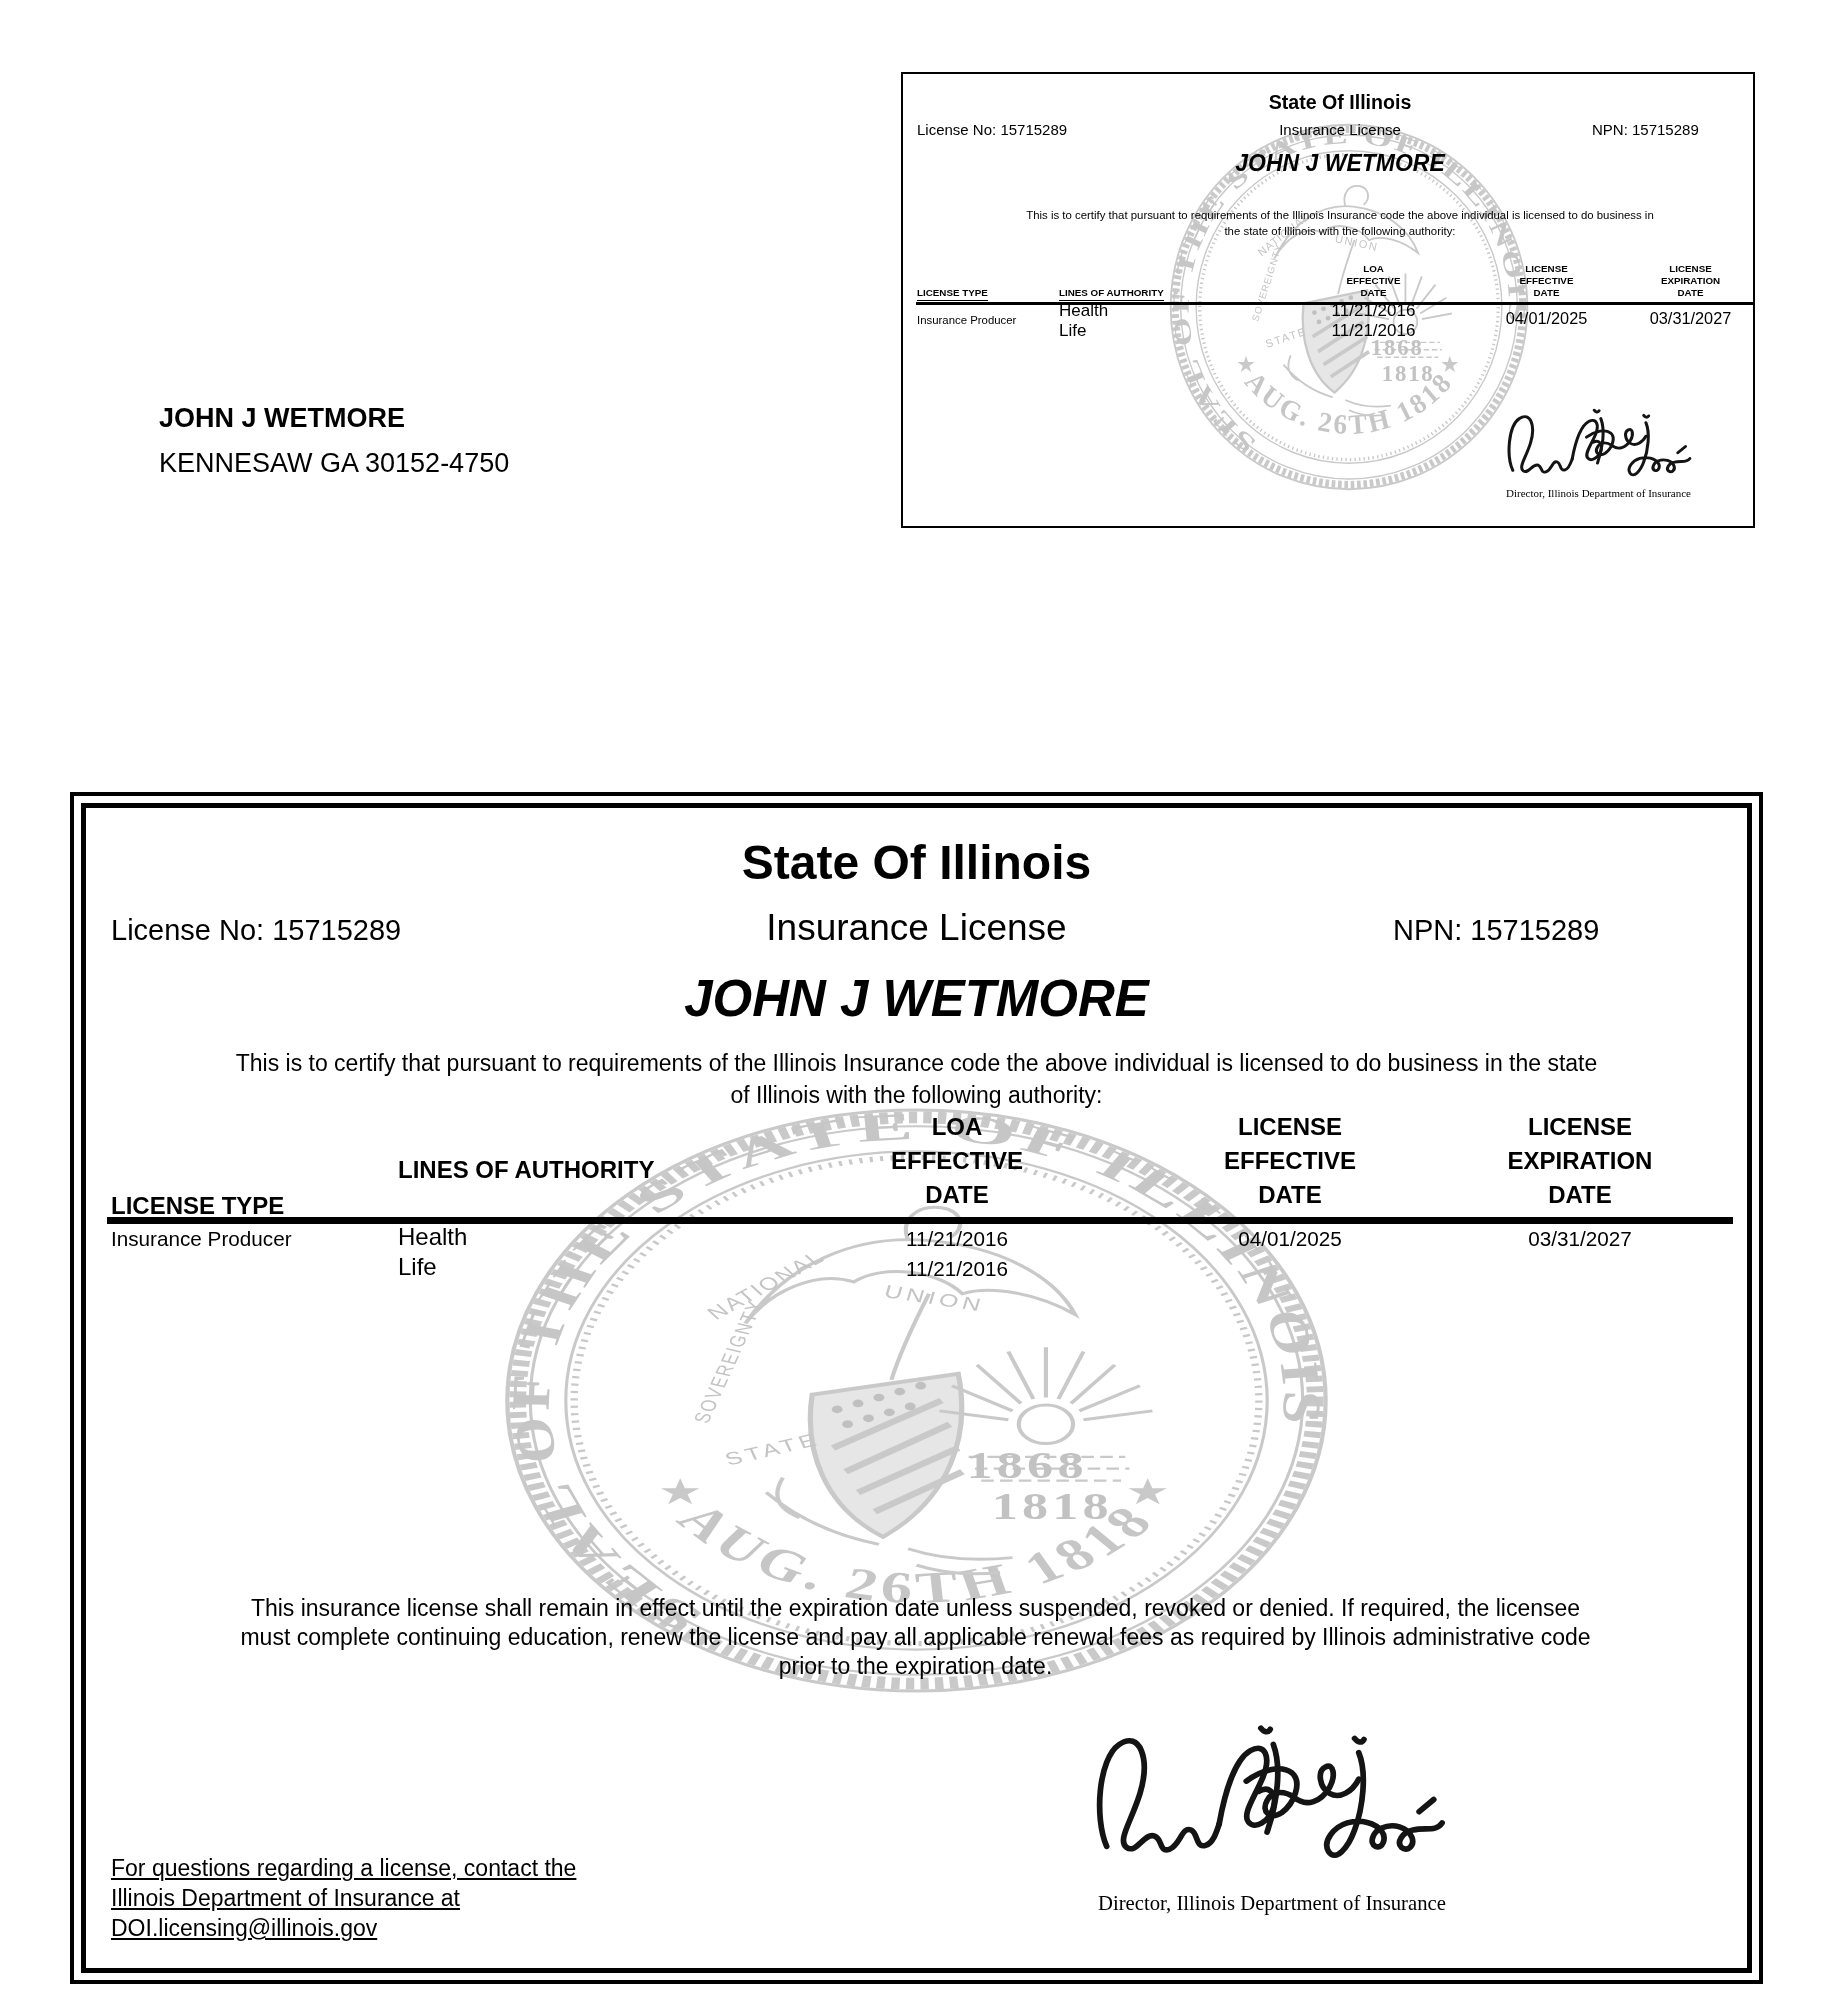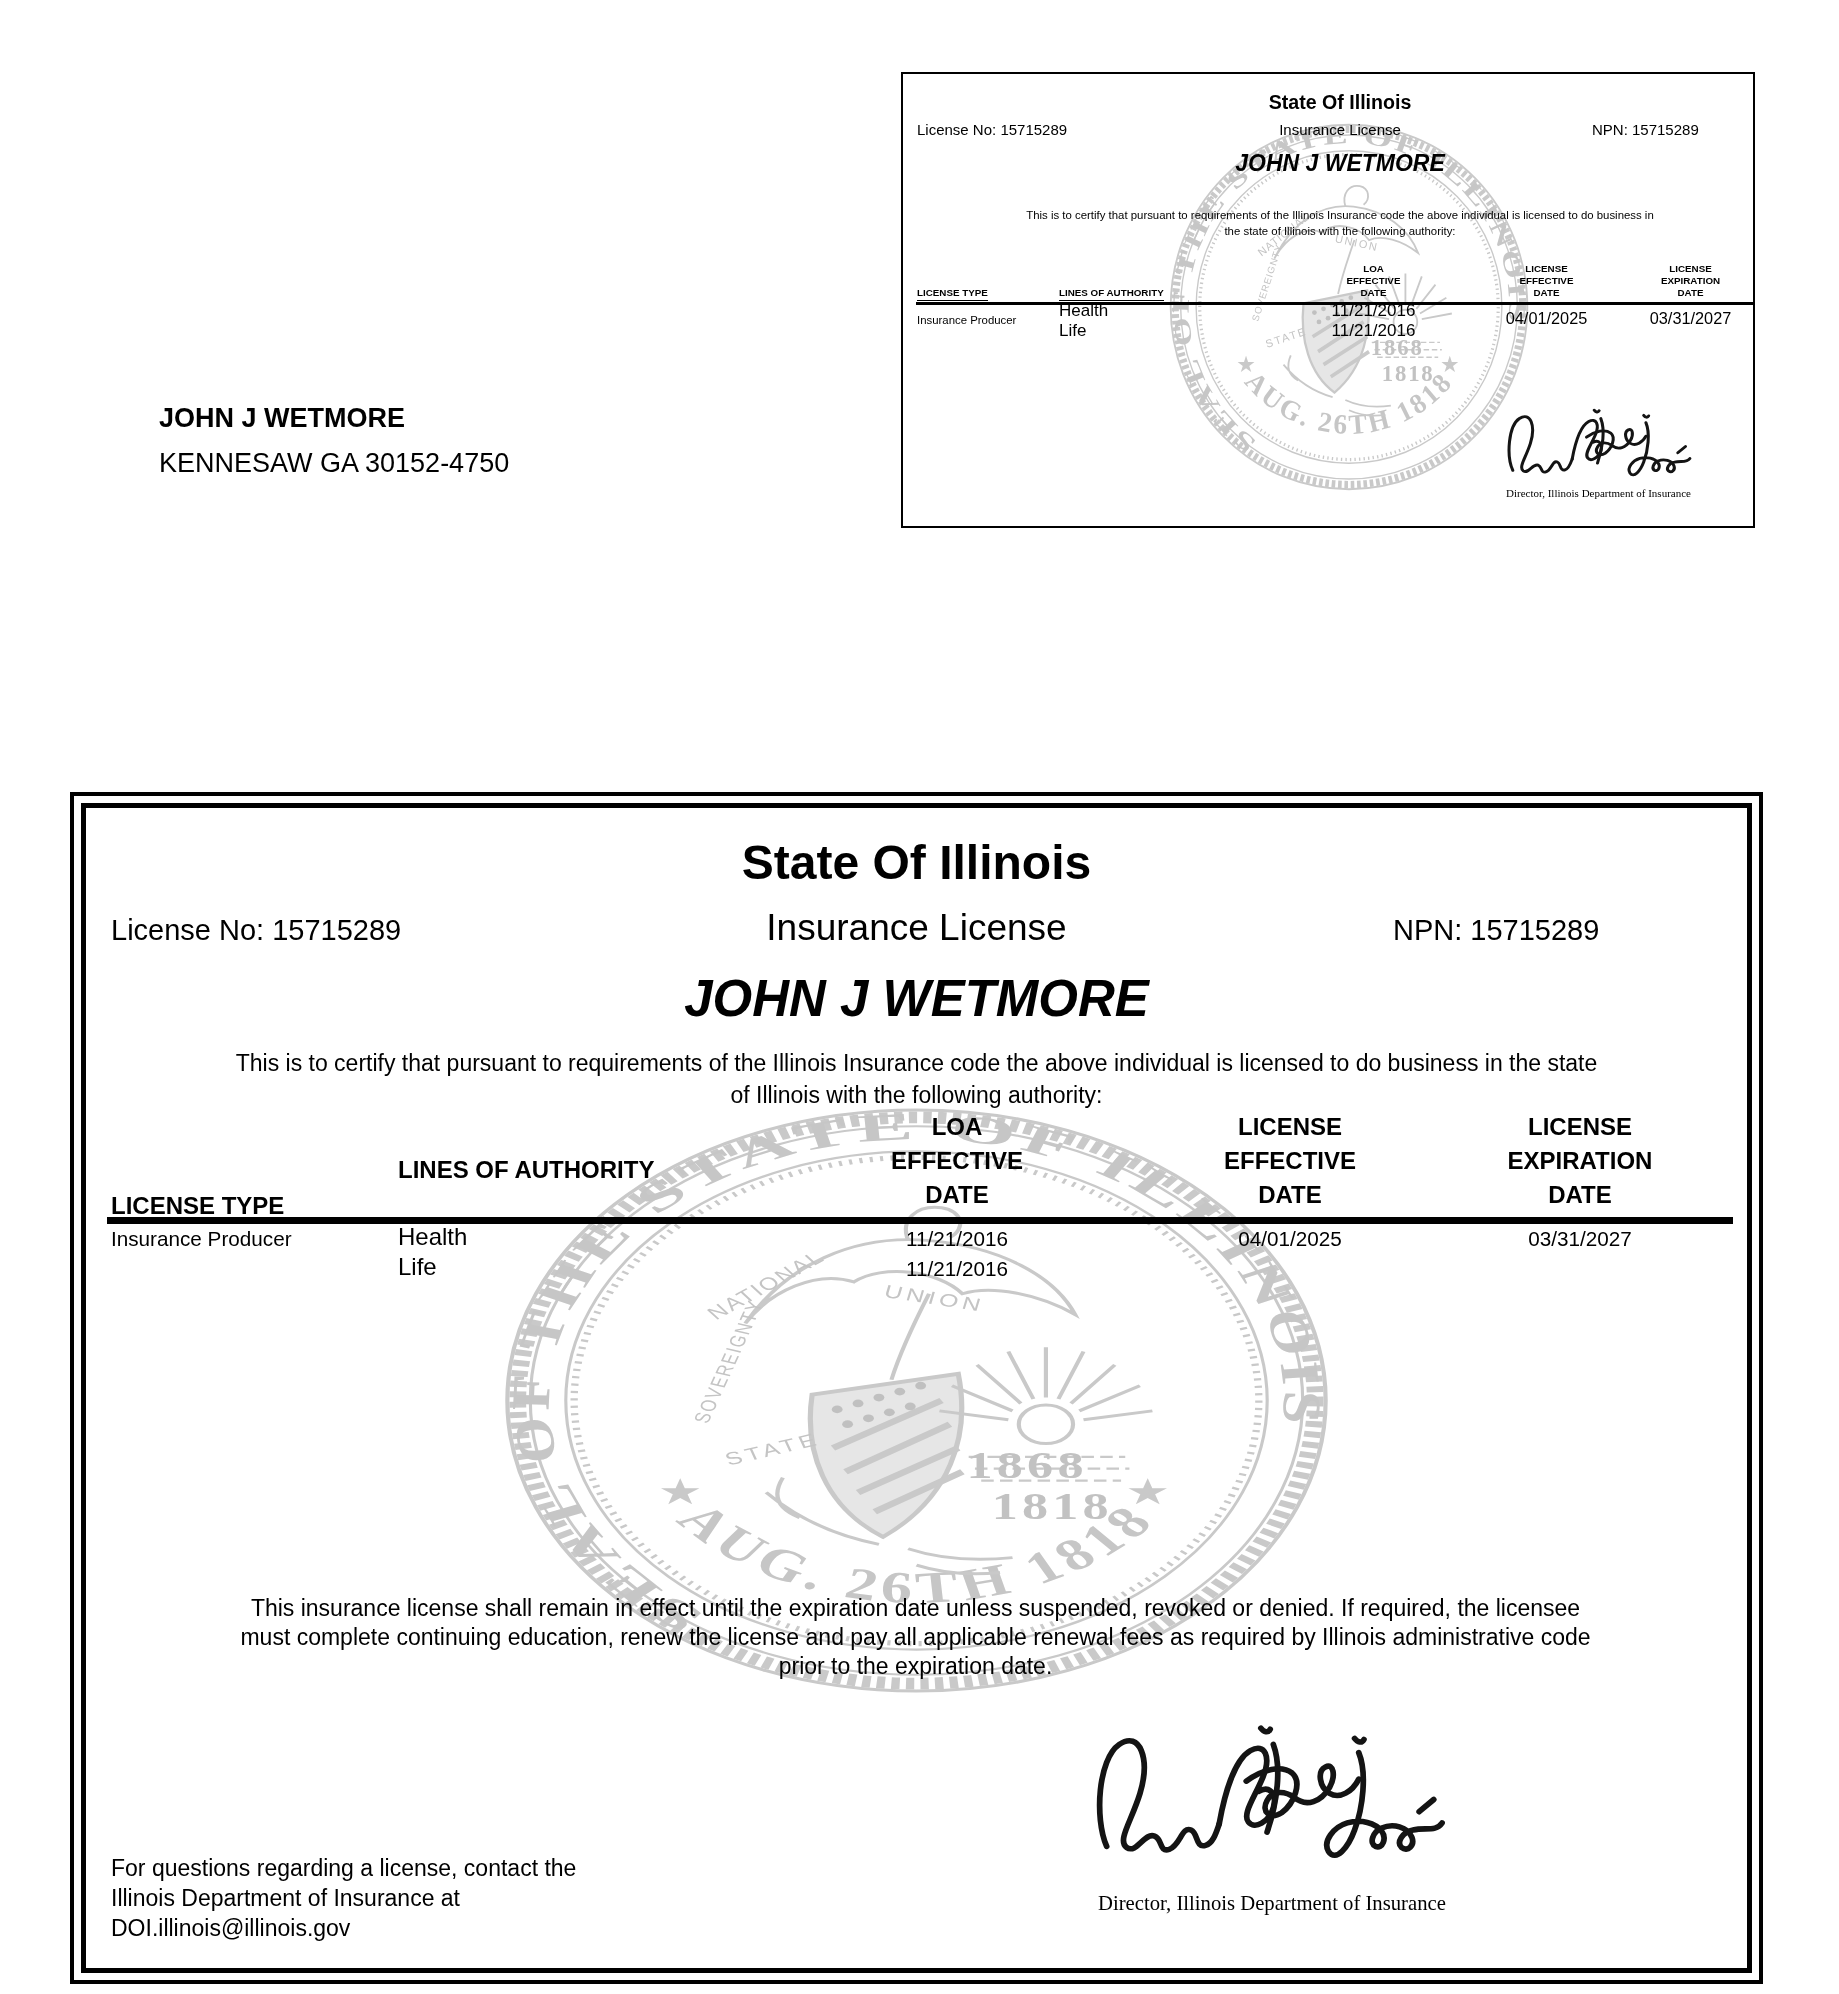--- a/index.html
+++ b/index.html
@@ -61,21 +61,21 @@
   .bh-licexp{left:1370px;top:314px;width:272px;text-align:center;}
   .b-rule{left:33px;top:421px;width:1626px;height:6.5px;background:#000;}
   .bc-type{left:37px;top:431px;font-size:20.7px;}
   .bc-line1{left:324px;top:427px;font-size:24px;}
   .bc-line2{left:324px;top:457px;font-size:24px;}
   .bc-d1{left:747px;top:431px;width:272px;font-size:20.7px;text-align:center;}
   .bc-d2{left:747px;top:461px;width:272px;font-size:20.7px;text-align:center;}
   .bc-eff{left:1080px;top:431px;width:272px;font-size:20.7px;text-align:center;}
   .bc-exp{left:1370px;top:431px;width:272px;font-size:20.7px;text-align:center;}
   .cert-notice{left:37px;top:798px;width:1609px;font-size:23px;line-height:29px;text-align:center;}
-  .cert-contact{left:37px;top:1057px;font-size:23px;line-height:30px;}
+  .cert-contact{left:37px;top:1057px;font-size:23px;line-height:30px;text-decoration:underline;}
   .cert-sig{left:1016px;top:922px;width:375px;height:163px;}
   .cert-caption{left:1024px;top:1096px;font-size:20.7px;font-family:"Liberation Serif",serif;}
 </style>
 </head>
 <body>
 
 <svg class="defs-holder" aria-hidden="true">
   <defs>
     <g id="seal-art" fill="none" stroke="#c9c9c9">
       <circle cx="200" cy="200" r="196" stroke-width="2"></circle>
@@ -224,21 +224,21 @@
     <div class="bc-eff">04/01/2025</div>
     <div class="bc-exp">03/31/2027</div>
 
     <div class="cert-notice prelines">This insurance license shall remain in effect until the expiration date unless suspended, revoked or denied. If required, the licensee
 must complete continuing education, renew the license and pay all applicable renewal fees as required by Illinois administrative code
 prior to the expiration date.</div>
 
     <div class="cert-contact">
       <div>For questions regarding a license, contact the</div>
       <div>Illinois Department of Insurance at</div>
-      <div>DOI.illinois@illinois.gov</div>
+      <div>DOI.licensing@illinois.gov</div>
     </div>
 
     <svg class="cert-sig" viewBox="0 0 360 160" preserveAspectRatio="none">
         <use href="#sig-art"></use>
       </svg>
     <div class="cert-caption">Director, Illinois Department of Insurance</div>
   </section>
 
 </div>
 

